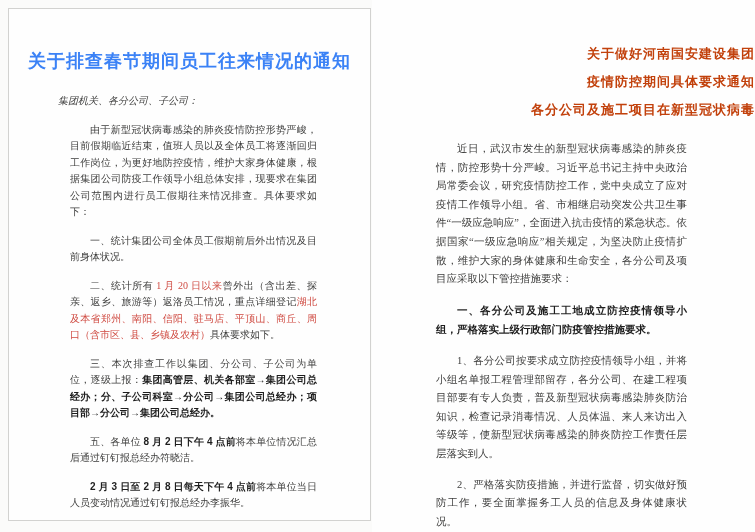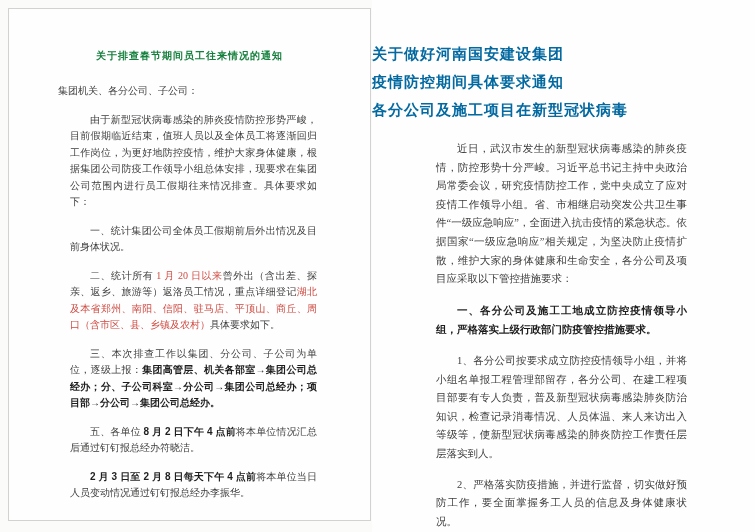--- a/index.html
+++ b/index.html
@@ -11,40 +11,40 @@
   .page { position:absolute; background:#fefefe; }
   .page-left {
     left:8px; top:8px; width:361px; height:511px;
     border:1px solid #d2d2d0;
   }
   .page-right {
     left:372px; top:0; width:383px; height:532px;
   }
   .doc-title {
     font-family:"Liberation Sans", sans-serif;
-    font-weight:bold; color:#15803d; text-align:center;
-    font-size:10px; letter-spacing:1px;
+    font-weight:bold; color:#3b82f6; text-align:center;
+    font-size:18px; letter-spacing:1px;
   }
   .page-left .doc-title { margin-top:40px; }
   .page-right .doc-title-line {
     font-family:"Liberation Sans", sans-serif;
-    font-weight:bold; color:#0369a1; text-align:left;
-    font-size:15px; line-height:28px; letter-spacing:1px;
+    font-weight:bold; color:#c2410c; text-align:right;
+    font-size:13px; line-height:28px; letter-spacing:1px;
   }
   .page-right .title-block { margin-top:40px; }
   .body-block {
     color:#3d3d3c; text-align:justify; word-break:break-all;
   }
   .page-left .body-block {
     margin:20px 41px 0 49px; font-size:10px; line-height:16.5px;
   }
   .page-right .body-block {
     margin:16px 56px 0 52px; font-size:10.5px; line-height:18.6px;
   }
-  .salutation { text-indent:0; margin:0 0 4px 0; }
+  .salutation { text-indent:0; margin:0 0 4px 0;font-style:italic; }
   .para { margin:12px; text-indent:2em; }
   .para span.b {
     font-family:"Liberation Sans", sans-serif;
     font-weight:bold; color:#1e1e1e;
   }
   .para span.r { color:#cf4a41; }
 </style>
 </head>
 <body>
 

